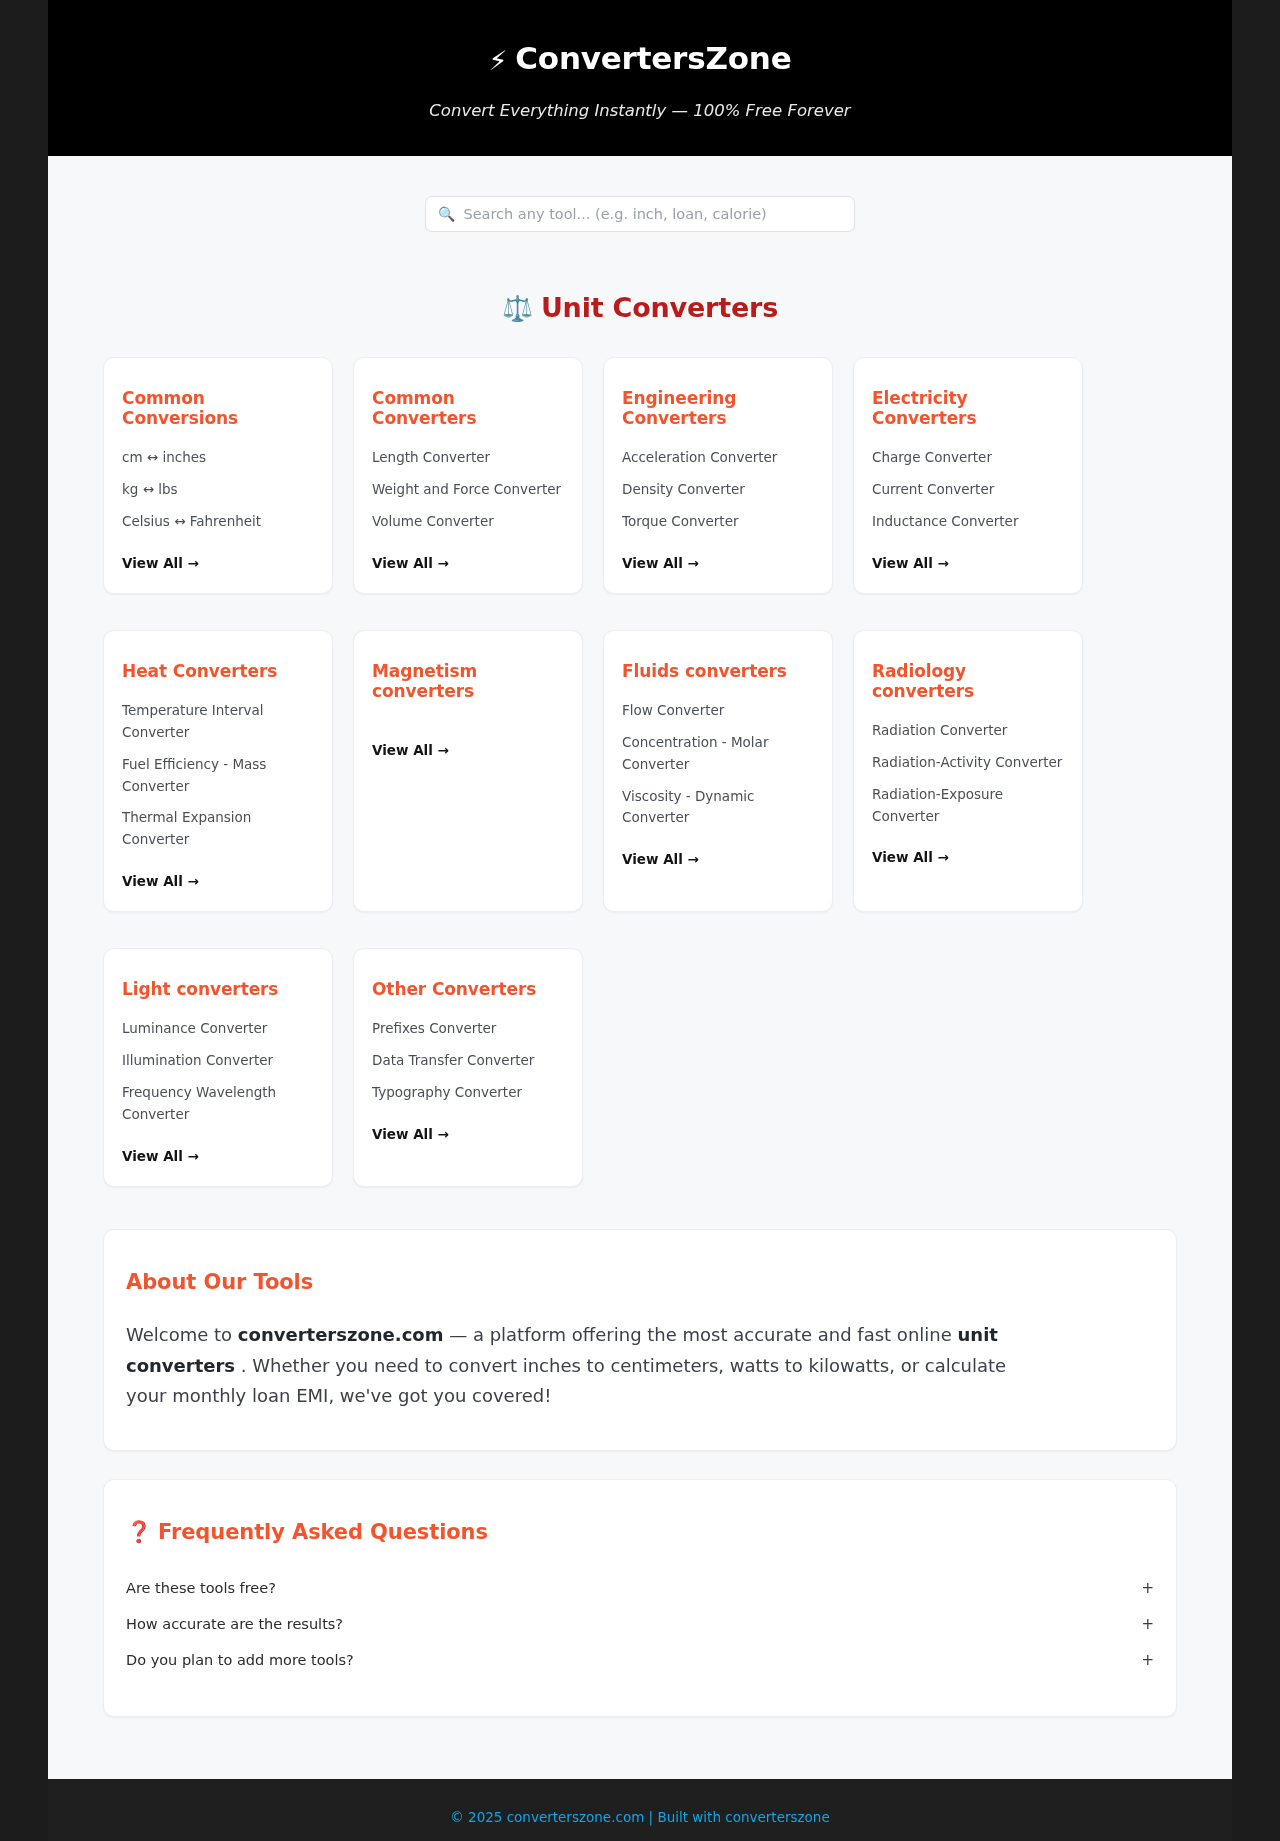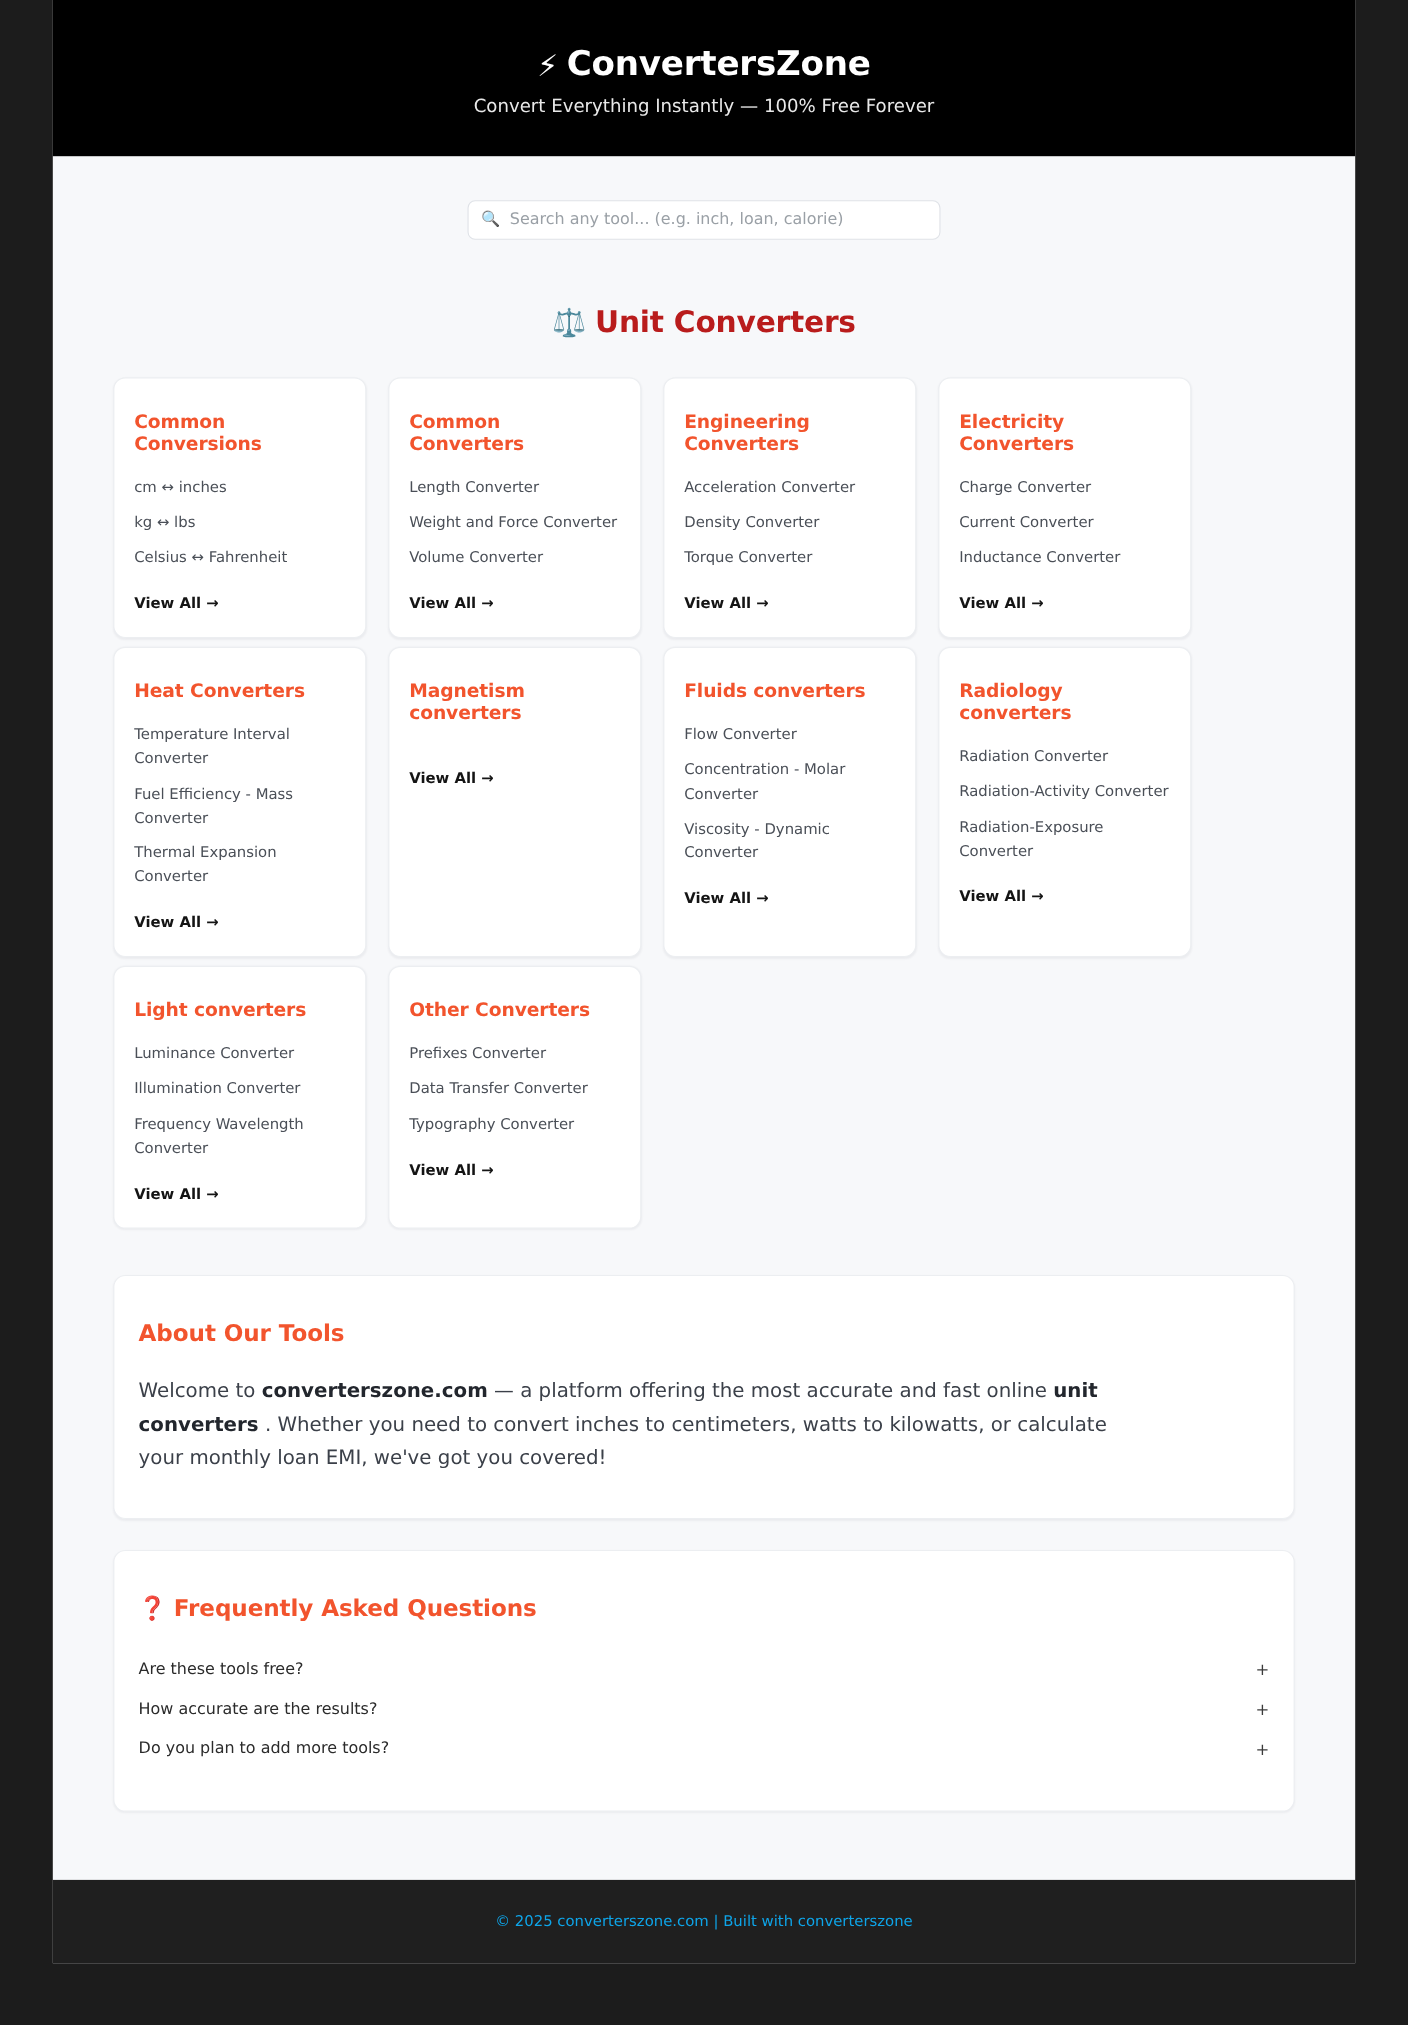--- a/index.html
+++ b/index.html
@@ -25,24 +25,25 @@
   }
   .site-title {
     font-size: 31px;
     font-weight: 700;
     color: #ffffff;
     letter-spacing: -0.2px;
     line-height: 1.2;
   }
   .bolt-icon { font-size: 27px; margin-right: 8px; vertical-align: -1px; }
   .site-tagline {
-    margin-top: 10px;
+    margin-top: 24px;
     font-size: 16.5px;
     color: #e9e9e9;
     font-weight: 400;
+    font-style: italic;
   }
 
   
   .search-wrap {
     padding: 40px 20px 0;
     display: flex;
     justify-content: center;
   }
   .search-box {
     width: 430px;
@@ -75,21 +76,21 @@
     font-weight: 700;
     color: #b91c1c;
     letter-spacing: -0.2px;
   }
   .section-heading .emoji { margin-right: 8px; font-size: 25px; }
 
   
   .grid {
     display: grid;
     grid-template-columns: repeat(4, 230px);
-    gap: 8px 20px;
+    gap: 36px 20px;
     justify-content: start;
     padding: 0 55px;
   }
   .card {
     background: #ffffff;
     border: 1px solid #eceef1;
     border-radius: 11px;
     padding: 30px 18px 22px;
     box-shadow: 0 1px 2px rgba(17,24,39,0.05);
     display: flex;

